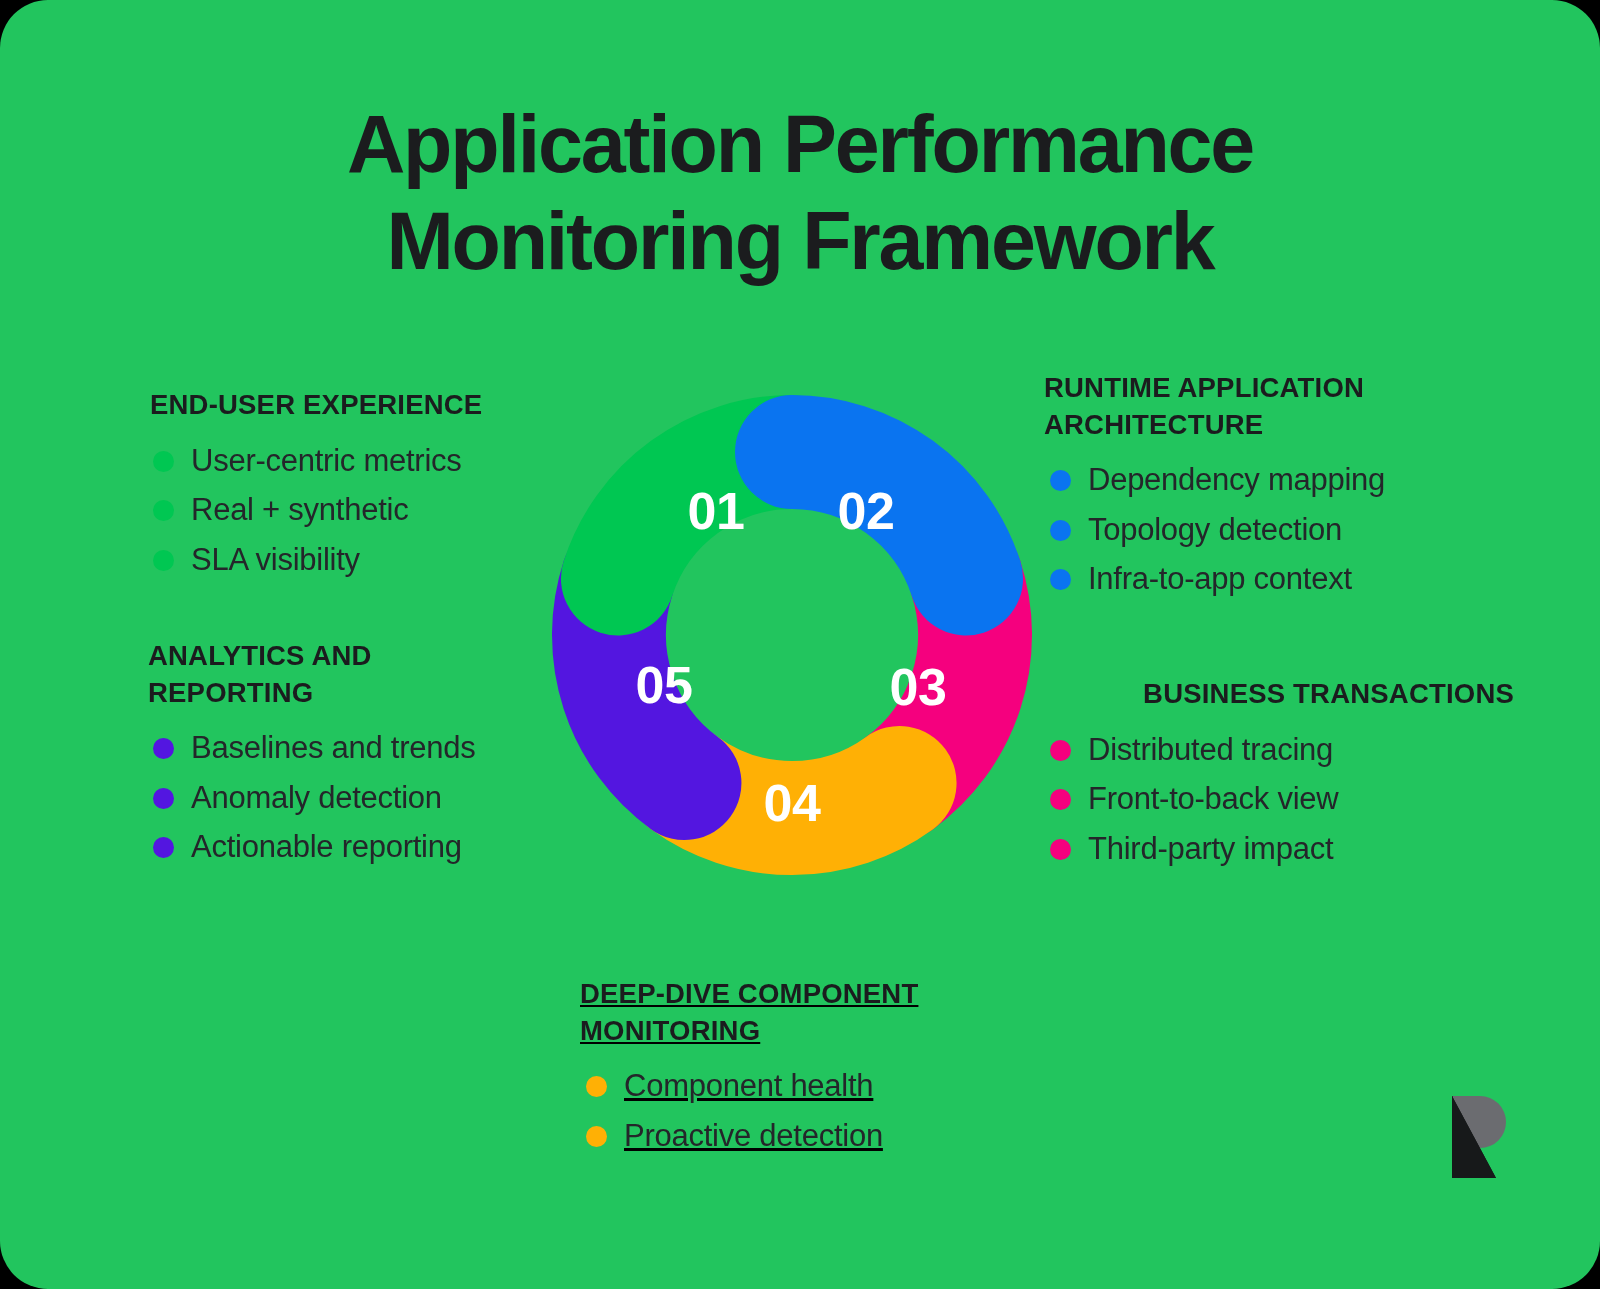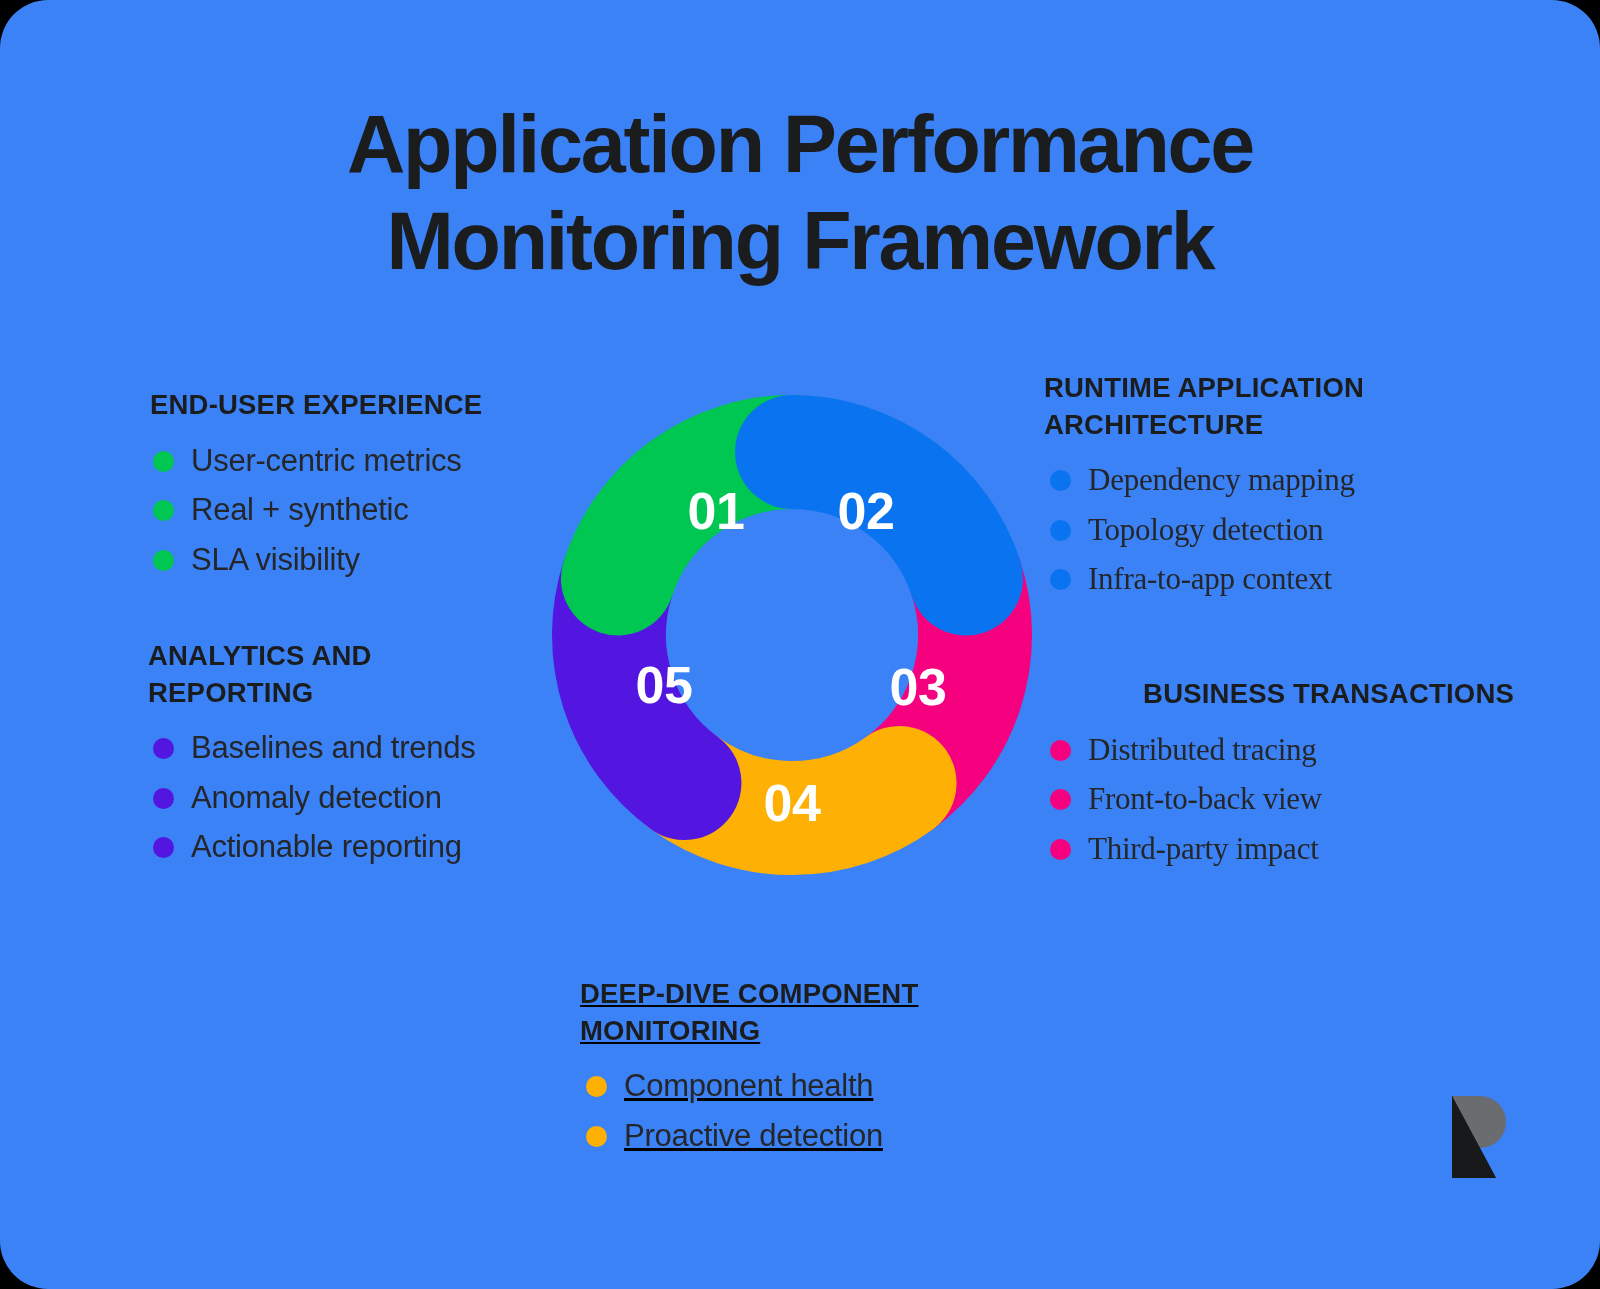--- a/index.html
+++ b/index.html
@@ -11,21 +11,21 @@
     width: 1600px;
     height: 1289px;
     overflow: hidden;
     font-family: "Liberation Sans", sans-serif;
   }
   #card {
     position: absolute;
     left: 0; top: 0;
     width: 1600px;
     height: 1289px;
-    background: #3b82f6;
+    background: #22c55e;
     border-radius: 48px;
     overflow: hidden;
   }
 
   
   #title {
     position: absolute;
     left: 0; top: 96px;
     width: 1600px;
     text-align: center;
@@ -72,21 +72,21 @@
   .item-label { display: block; }
 
   #block-eux     { left: 148px;  top: 372px; width: 420px; margin-top: 15px; }
   #block-eux .block-head { padding-left: 2px; }
   #block-analytics { left: 148px; top: 638px; width: 420px; }
   #block-runtime { left: 1044px; top: 370px; width: 470px; }
   #block-business { left: 1044px; top: 676px; width: 470px; text-align: right; }
   #block-deepdive { left: 580px;  top: 976px; width: 470px; text-decoration: underline; }
 
   #block-eux .items, #block-analytics .items { padding-left: 5px; }
-  #block-runtime .items, #block-business .items { padding-left: 6px; font-family: Liberation Serif, serif; }
+  #block-runtime .items, #block-business .items { padding-left: 6px; }
   #block-deepdive .items { padding-left: 6px; }
 
   
   #donut {
     position: absolute;
     left: 552px;
     top: 395px;
     width: 480px;
     height: 480px;
   }

